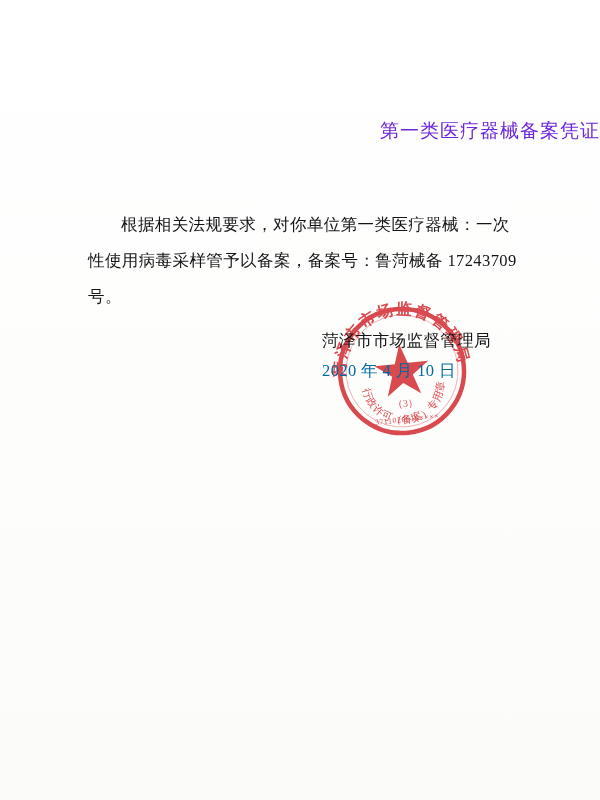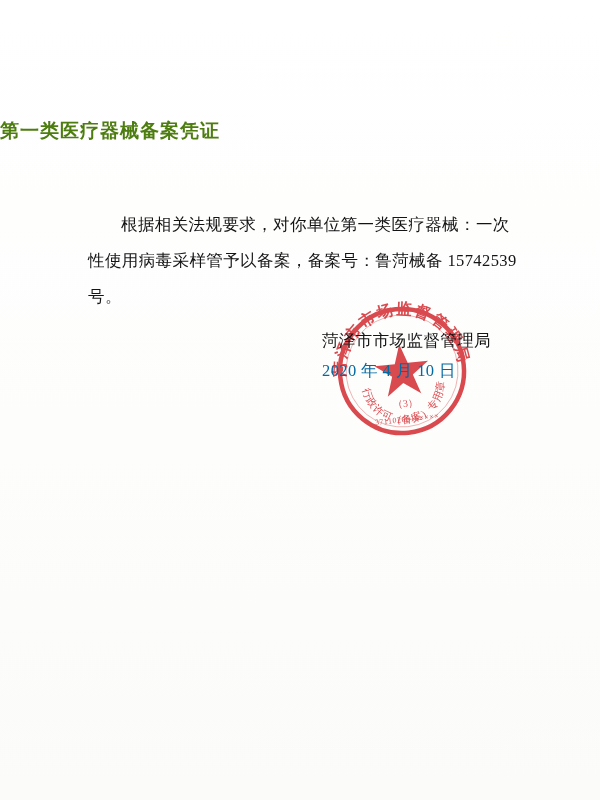--- a/index.html
+++ b/index.html
@@ -26,25 +26,25 @@
     position: absolute;
     inset: 0;
     background: linear-gradient(180deg, #ffffff 0%, #fdfdfc 55%, #fbfbf9 100%);
     pointer-events: none;
   }
   .doc-title {
     position: absolute;
     top: 118px;
     left: 0;
     width: 600px;
-    text-align: left;
+    text-align: right;
     font-size: 19px;
-    font-weight: bold;
+    font-weight: normal;
     letter-spacing: 1px;
-    color: #4d7c0f;
+    color: #6d28d9;
   }
   .addressee {
     position: absolute;
     top: 172px;
     left: 88px;
     font-size: 16.5px;
     letter-spacing: 0.4px;
     color: #141414;
   }
   .body-text {
@@ -99,21 +99,21 @@
   }
 </style>
 </head>
 <body>
 
 <div class="page">
 
   <div class="doc-title">第一类医疗器械备案凭证</div>
 
 
-  <div class="body-text">根据相关法规要求，对你单位第一类医疗器械：一次性使用病毒采样管予以备案，备案号：鲁菏械备 15742539 号。</div>
+  <div class="body-text">根据相关法规要求，对你单位第一类医疗器械：一次性使用病毒采样管予以备案，备案号：鲁菏械备 17243709 号。</div>
 
   <div class="seal">
     <svg width="150" height="150" viewBox="0 0 150 150" xmlns="http://www.w3.org/2000/svg">
       <defs>
         <path id="outerArc" d="M 18,75 A 57,57 0 0 1 132,75" fill="none"></path>
         <path id="innerArc" d="M 34,86 A 41,41 0 0 0 116,86" fill="none"></path>
       </defs>
       <circle cx="75" cy="75" r="62" fill="none" stroke="#d2232a" stroke-width="4.5"></circle>
       <circle cx="75" cy="75" r="56" fill="none" stroke="#d2232a" stroke-width="0.8" opacity="0.5"></circle>
 

